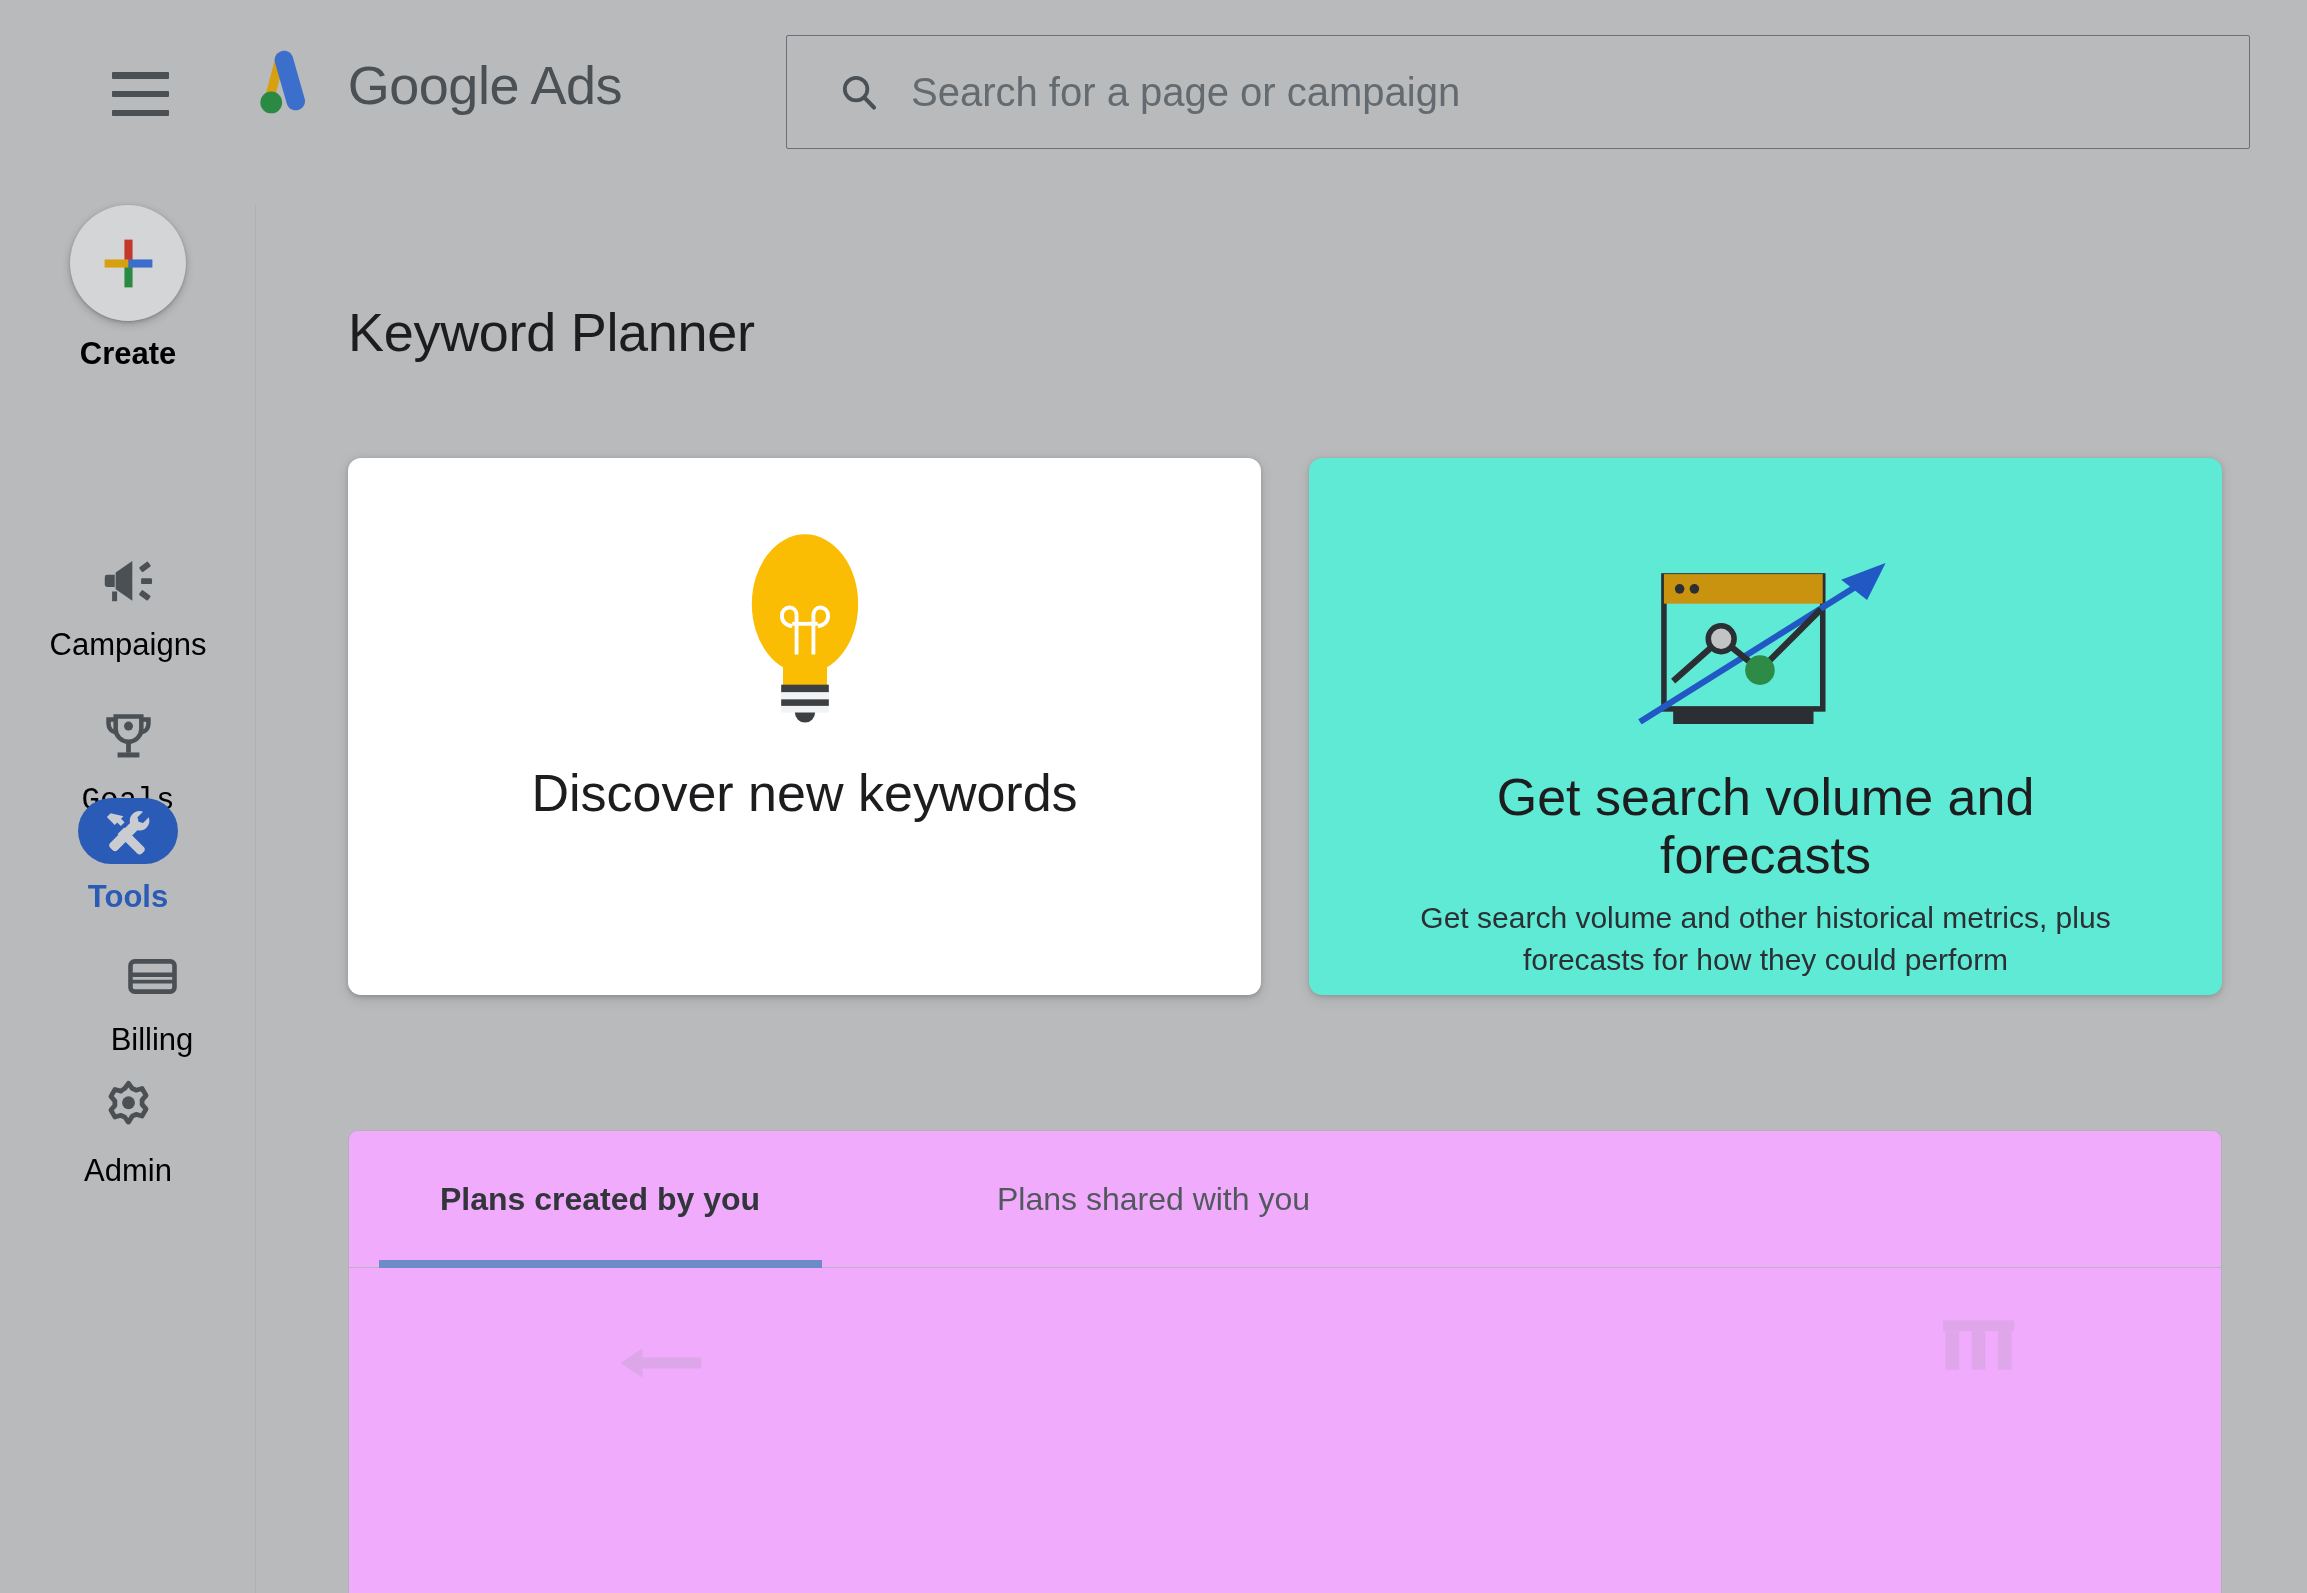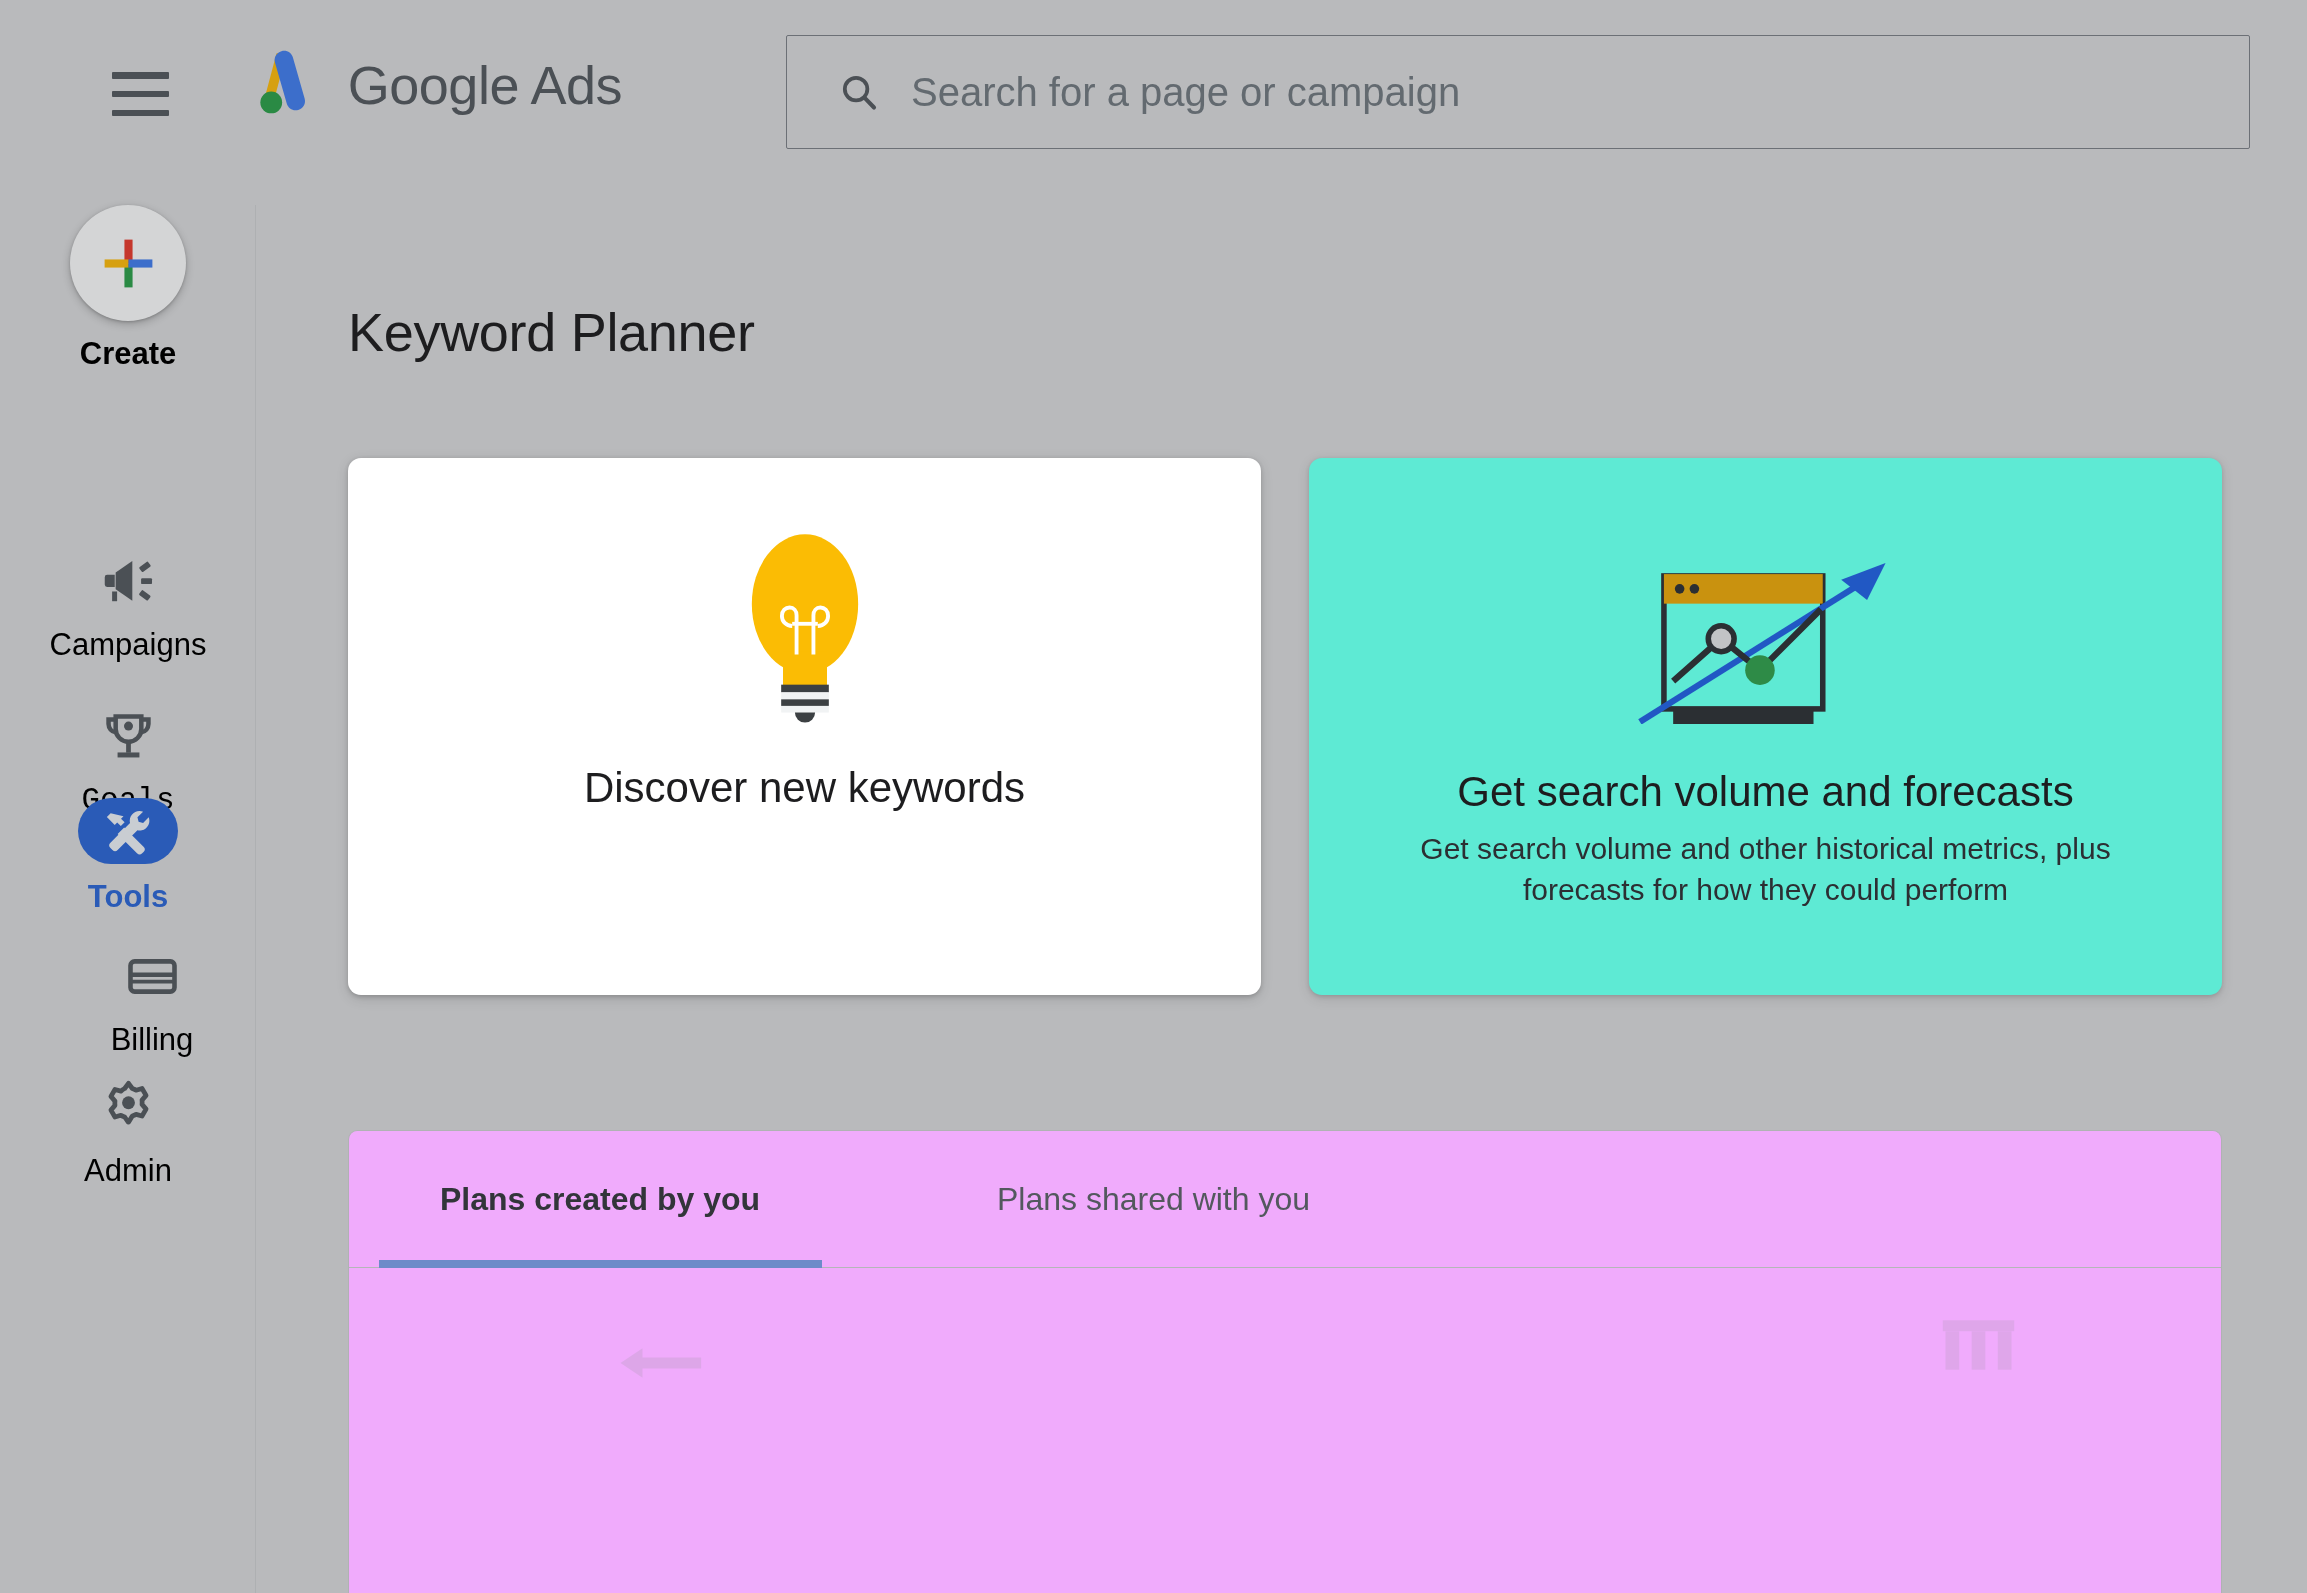--- a/index.html
+++ b/index.html
@@ -180,21 +180,21 @@
   .card-illus {
     margin-top: 66px;
     height: 203px;
     display: flex;
     align-items: center;
     justify-content: center;
   }
   #card-forecast .card-illus { margin-top: 70px; }
   .card-title {
     margin-top: 37px;
-    font-size: 42px;
+    font-size: 52px;
     color: #1d1d1f;
     text-align: center;
     line-height: 1.12;
     max-width: 701px;
   }
   .card-desc {
     margin-top: 13px;
     font-size: 30px;
     color: #2c2f33;
     text-align: center;

